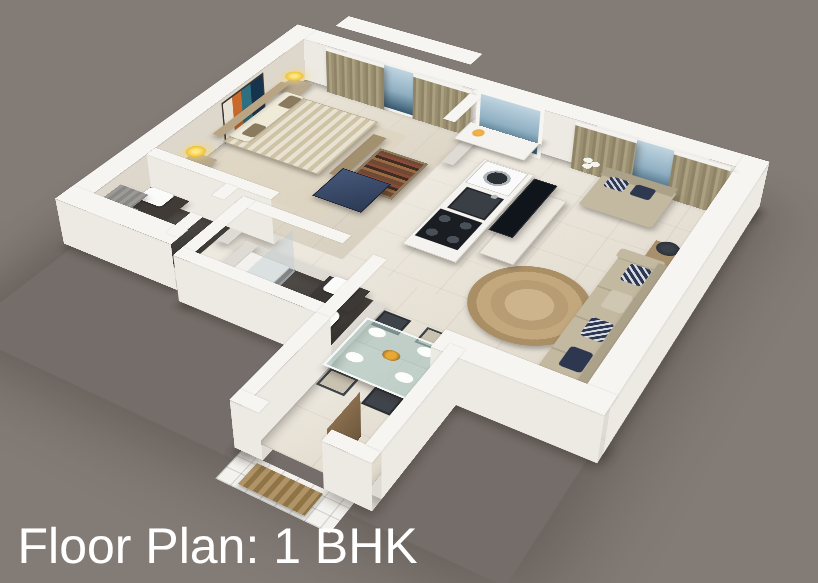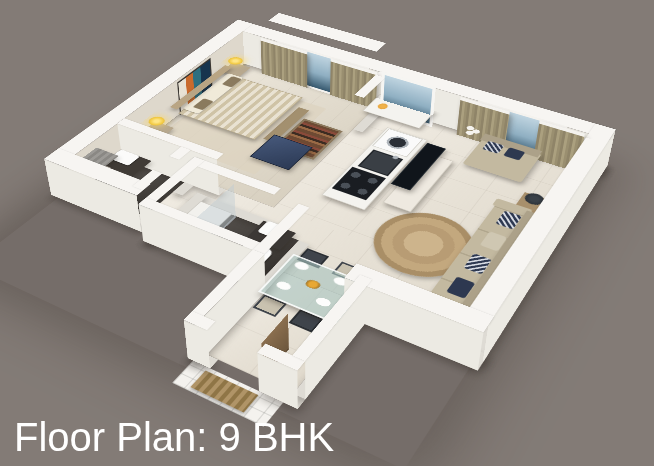--- a/index.html
+++ b/index.html
@@ -215,14 +215,14 @@
     <div class="abs lift18" style="left:266px;top:306px;width:14px;height:10px;background:#fdfdfc;border-radius:50%;"></div>
     <div class="abs lift18" style="left:308px;top:306px;width:14px;height:10px;background:#fdfdfc;border-radius:50%;"></div>
     <div class="abs lift18" style="left:266px;top:338px;width:14px;height:10px;background:#fdfdfc;border-radius:50%;"></div>
     <div class="abs lift18" style="left:308px;top:338px;width:14px;height:10px;background:#fdfdfc;border-radius:50%;"></div>
     <div class="abs lift18 round" style="left:288px;top:322px;width:14px;height:11px;background:radial-gradient(circle,#e8a835 40%,#6b4f22 100%);"></div>
 
     <div class="standW" style="left:310px;top:394px;width:42px;height:42px;background:linear-gradient(90deg,#6e583e,var(--door,#8a6e4e));border-left:2px solid #5a462f;"></div>
 
   </div>
 
-  <div id="caption">Floor Plan: 9 BHK</div>
+  <div id="caption">Floor Plan: 1 BHK</div>
 </div>
 
 </body></html>

